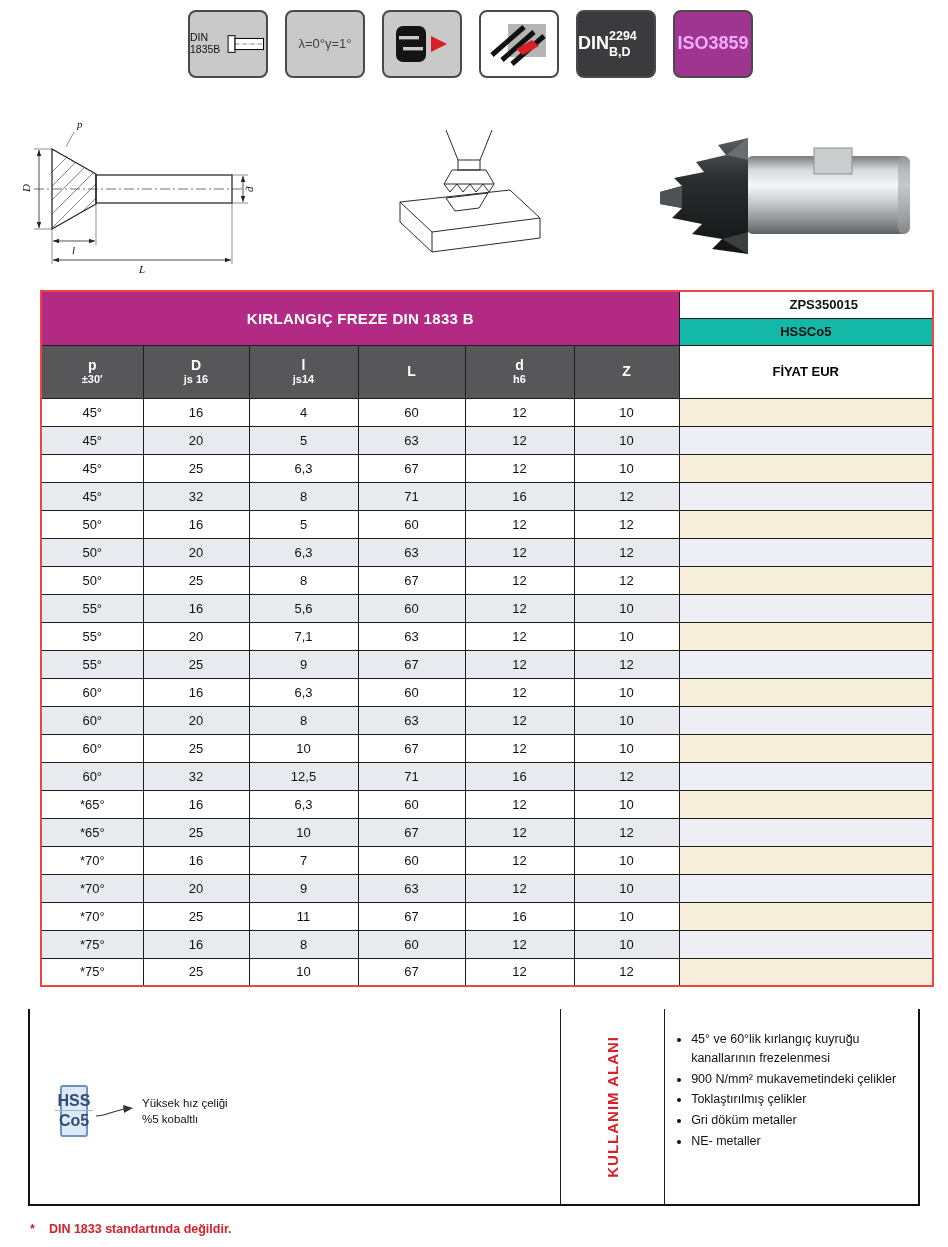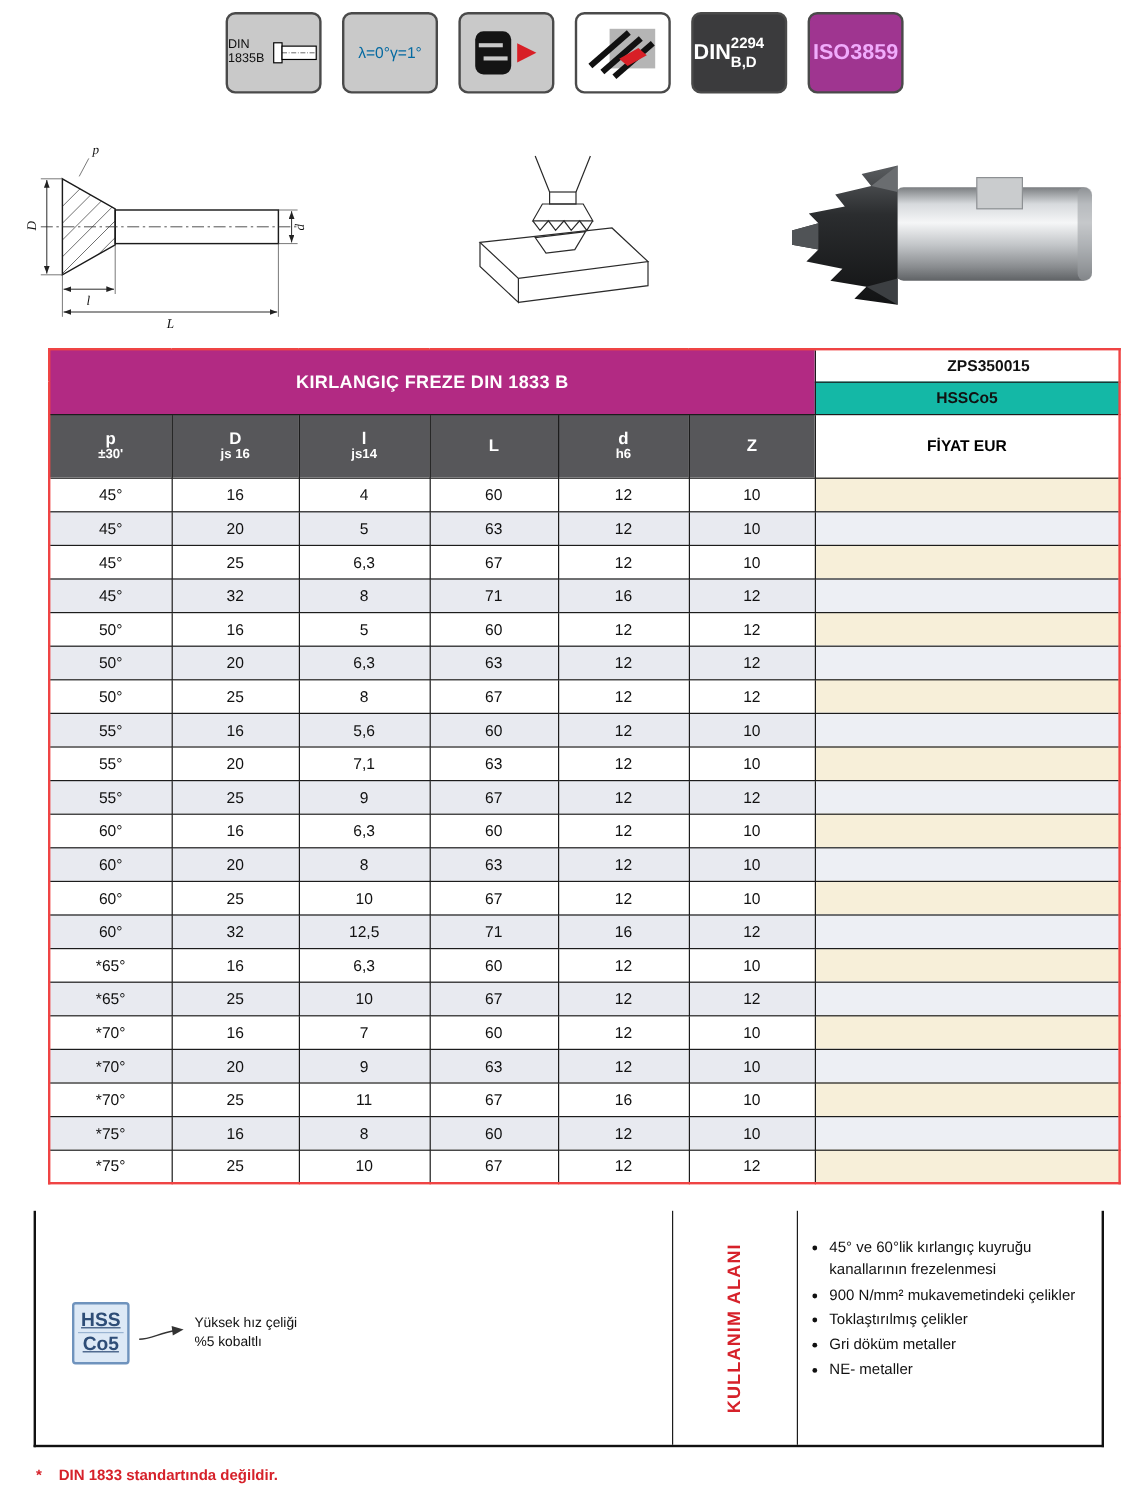--- a/index.html
+++ b/index.html
@@ -9,21 +9,21 @@
 
   
   .badge-row { position: absolute; top: 10px; left: 188px; display: flex; gap: 17px; }
   .badge { width: 80px; height: 68px; border: 2px solid #4a4a4a; border-radius: 8px;
            display: flex; flex-direction: row; align-items: center; justify-content: center; }
   .badge.gray { background: #c9c9c9; }
   .badge.white { background: #ffffff; }
   .badge.dark { background: #3b3b3d; color: #fff; }
   .badge.magenta { background: #9f3590; color: #f0abfc; }
   .badge .b-label-sm { font-size: 10.5px; color: #111; margin-bottom: 2px; }
-  .badge .b-line { font-size: 13px; color: #0369a1; line-height: 1.55; }
+  .badge .b-line { font-size: 13px; color: #404040; line-height: 1.55; }
   .badge .b-big { font-size: 18px; font-weight: bold; line-height: 1.2; }
   .badge .b-mid { font-size: 12.5px; font-weight: bold; line-height: 1.3; }
 
   
   .drawings { position: absolute; top: 112px; left: 0; width: 948px; height: 168px; }
   .draw-left   { position: absolute; left: 22px;  top: 2px; }
   .draw-center { position: absolute; left: 388px; top: 14px; }
   .draw-right  { position: absolute; left: 596px; top: 8px; }
   .dim-label { font-family: "Liberation Serif", serif; font-style: italic; font-size: 11px; fill: #111; }
 
@@ -43,23 +43,23 @@
   tbody td.price-cell { background: #f7efd9; }
   tbody tr.alt td.price-cell { background: #edeff4; }
 
   
   .bottom-section { position: absolute; top: 1009px; left: 28px; width: 892px; height: 197px;
                     display: flex; border: 2px solid #111; border-top: none; }
   .bl { width: 533px; border-right: 1px solid #1c1c1c; position: relative; }
   .bm { width: 105px; border-right: 1px solid #1c1c1c; display: flex; align-items: center; justify-content: center; }
   .br { width: 254px; }
   .hss-row { position: absolute; left: 30px; top: 76px; display: flex; align-items: center; gap: 7px; }
-  .hss-badge { width: 48px; height: 52px; background: #dde9f6; border: 2px solid #6f93bd; border-radius: 3px;
+  .hss-badge { width: 28px; height: 52px; background: #dde9f6; border: 2px solid #6f93bd; border-radius: 3px;
                display: flex; flex-direction: column; align-items: center; justify-content: center;
-               color: #2e4d77; font-weight: bold; text-decoration: underline; }
+               color: #2e4d77; font-weight: bold; }
   .hss-top { font-size: 16px; line-height: 1.15; border-bottom: 1px solid #9ab4d2; padding: 0 3px; }
   .hss-bot { font-size: 16px; line-height: 1.2; }
   .hss-note { font-size: 11.5px; line-height: 1.4; color: #111; }
   .vertical-text { writing-mode: vertical-rl; transform: rotate(180deg);
                    font-weight: bold; color: #d6212a; font-size: 15px; letter-spacing: 1px; }
   .usage-list { margin: 21px 6px 0 26px; padding: 0; font-size: 12.5px; line-height: 1.5; }
   .usage-list li { margin-bottom: 2px; }
 
   
   .footnote { position: absolute; top: 1222px; left: 30px; color: #d6212a; font-weight: bold; font-size: 12.5px; }

